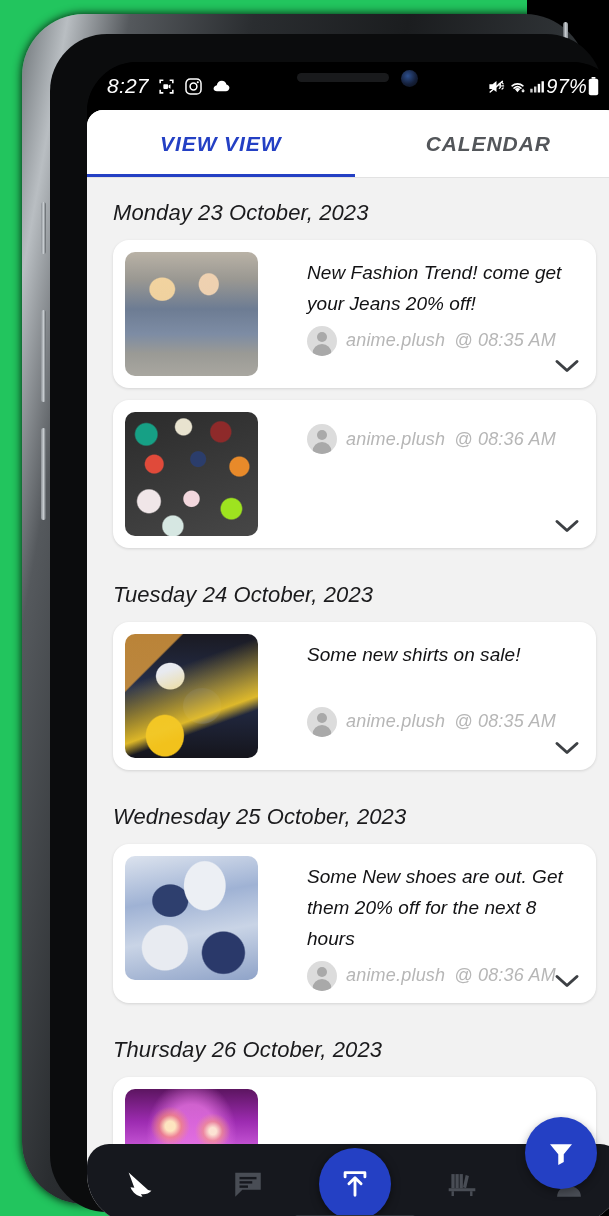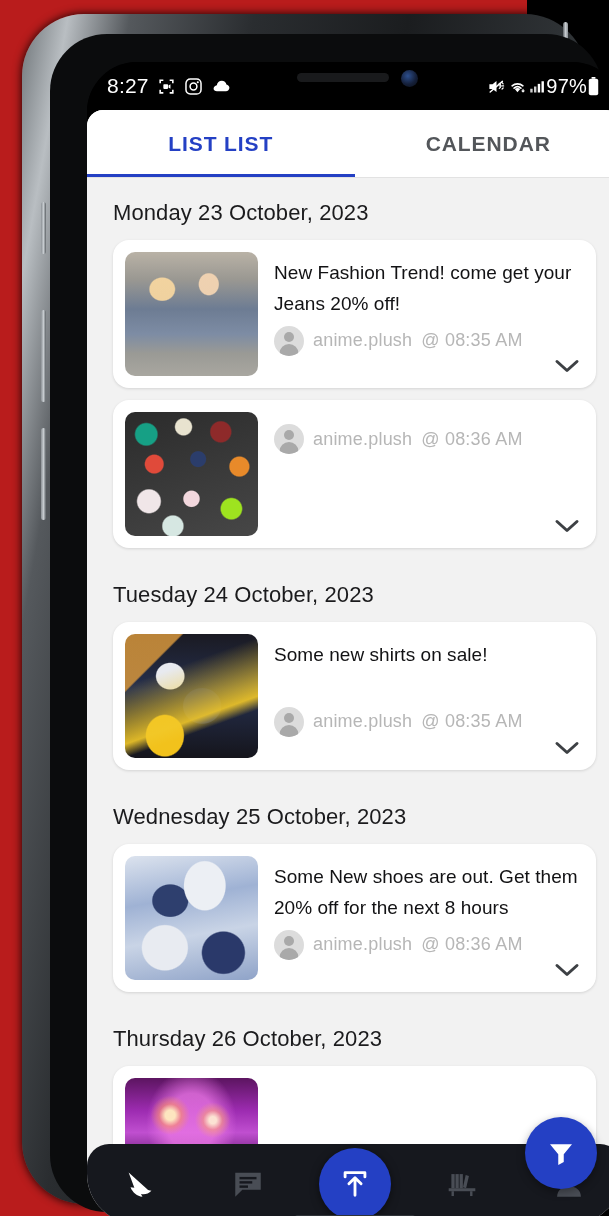--- a/index.html
+++ b/index.html
@@ -4,21 +4,21 @@
 <style>
   * { box-sizing: border-box; margin: 0; padding: 0; }
   html, body {
     width: 609px; height: 1216px;
     background: #000;
     font-family: "Liberation Sans", sans-serif;
     overflow: hidden;
   }
 
   
-  .stage { position: relative; width: 527px; height: 1216px; background: #b91c1c; }
+  .stage { position: relative; width: 527px; height: 1216px; background: #22c55e; font-style: italic; }
 
   .phone-outer {
     position: absolute;
     left: 22px; top: 14px;
     width: 565px; height: 1190px;
     border-radius: 62px;
     background: linear-gradient(100deg,#6e7478 0%,#b9bec2 6%,#55595d 14%,#2a2d30 30%,#1b1d1f 50%,#303437 72%,#9ea3a7 92%,#4a4e52 100%);
     box-shadow: 0 0 10px rgba(0,0,0,.9);
   }
   .phone-mid {
@@ -127,20 +127,21 @@
   }
   .card {
     background: #fff;
     margin: 0 26px 12px 26px;
     border-radius: 16px;
     box-shadow: 0 1px 3px rgba(0,0,0,.13);
     display: flex;
     padding: 12px;
     position: relative;
     min-height: 124px;
+    gap: 33px;
   }
   .thumb {
     width: 133px; height: 124px;
     border-radius: 10px;
     flex: 0 0 auto;
     background-size: cover;
     background-position: center;
   }
   .card-body {
     flex: 1 1 auto;
@@ -317,21 +318,21 @@
               <rect x="4.6" y="1" width="4.8" height="2" rx="1" fill="#fff"></rect>
               <rect x="1.6" y="3" width="10.8" height="19" rx="2.2" fill="#fff"></rect>
             </svg>
           </div>
         </div>
 
         <div class="app">
 
           <div class="tabbar">
             <div class="tab active">
-              <span>LIST LIST</span>
+              <span>VIEW VIEW</span>
             </div>
             <div class="tab inactive">
               <span>CALENDAR</span>
             </div>
           </div>
 
           <div class="list">
 
             <div class="day-header">Monday 23 October, 2023</div>
 

